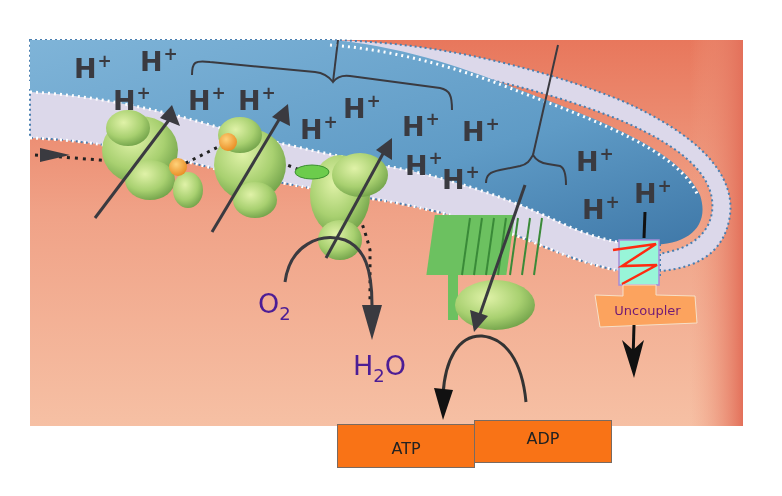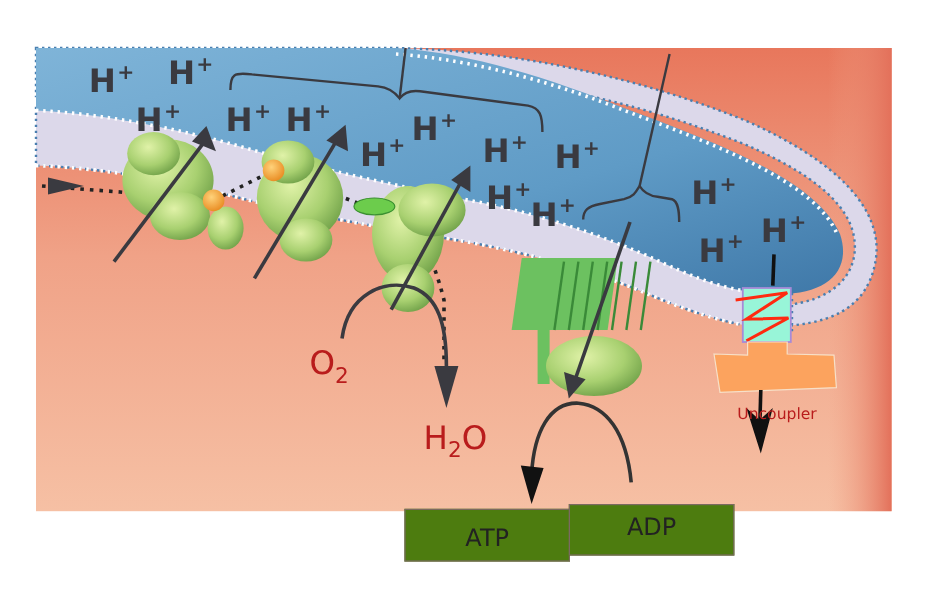--- a/index.html
+++ b/index.html
@@ -1,27 +1,27 @@
 <!DOCTYPE html>
 <html><head>
 <meta charset="utf-8">
 <style>
   html, body { margin: 0; padding: 0; background: #ffffff; }
   body { width: 782px; height: 496px; position: relative; overflow: hidden; font-family: "DejaVu Sans", sans-serif; }
   #stage { position: absolute; left: 0; top: 0; width: 782px; height: 496px; }
   .lbl { position: absolute; color: #3a3a40; font-weight: bold; font-family: "DejaVu Sans", sans-serif; line-height: 1; white-space: nowrap; }
   .hp { font-size: 27px; }
   .hp sup { font-size: 17px; vertical-align: 0; position: relative; top: -11px; margin-left: 1px; }
-  .chem { font-size: 27px; font-weight: normal; color: #b91c1c; }
+  .chem { font-size: 27px; font-weight: normal; color: #4c1d95; }
   .chem sub { font-size: 18px; vertical-align: 0; position: relative; top: 7px; }
-  .box { position: absolute; background: #4d7c0f; border: 1.5px solid #7a6a60; box-sizing: border-box;
+  .box { position: absolute; background: #f97316; border: 1.5px solid #7a6a60; box-sizing: border-box;
          display: flex; align-items: center; justify-content: center; font-family: "DejaVu Sans", sans-serif;
-         font-size: 20px; color: #222; }
-  .uncoupler-label { position: absolute; font-family: "DejaVu Sans", sans-serif; font-size: 13px; color: #b91c1c;
-         display:flex; align-items:center; justify-content:center;margin-top:35px; }
+         font-size: 16px; color: #222; }
+  .uncoupler-label { position: absolute; font-family: "DejaVu Sans", sans-serif; font-size: 13px; color: #701a75;
+         display:flex; align-items:center; justify-content:center; }
 </style>
 </head>
 <body>
 
 <div id="stage">
   <svg width="782" height="496" viewBox="0 0 782 496" xmlns="http://www.w3.org/2000/svg">
     <defs>
       <linearGradient id="cytoGrad" x1="0" y1="0" x2="0" y2="1">
         <stop offset="0" stop-color="#e8775c"></stop>
         <stop offset="0.45" stop-color="#f0a287"></stop>

